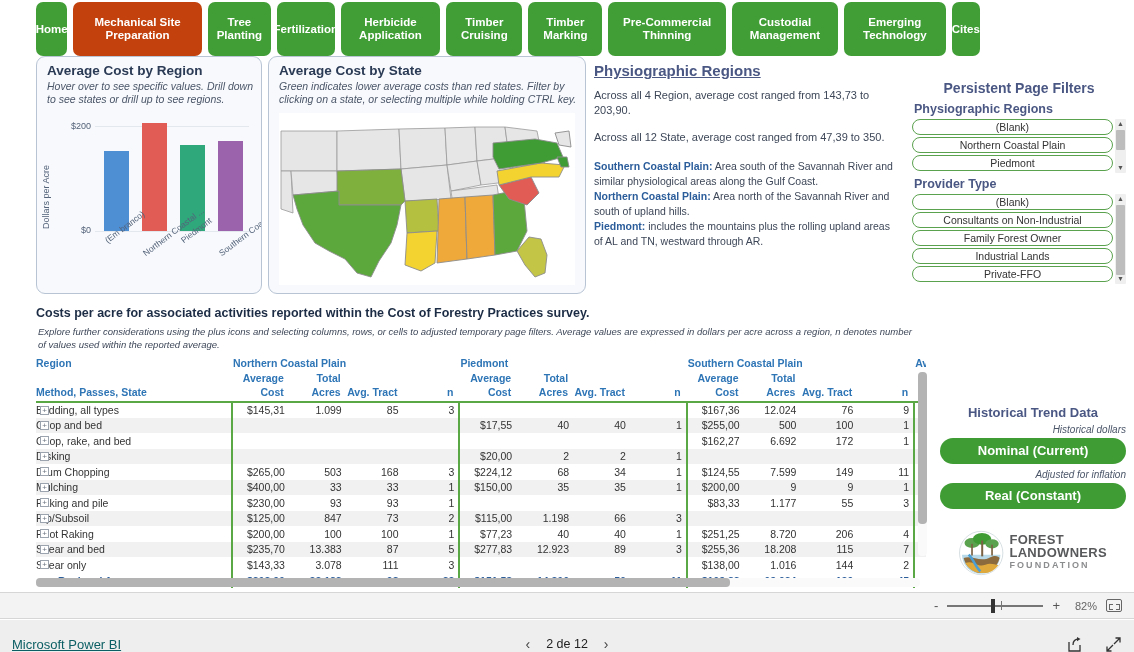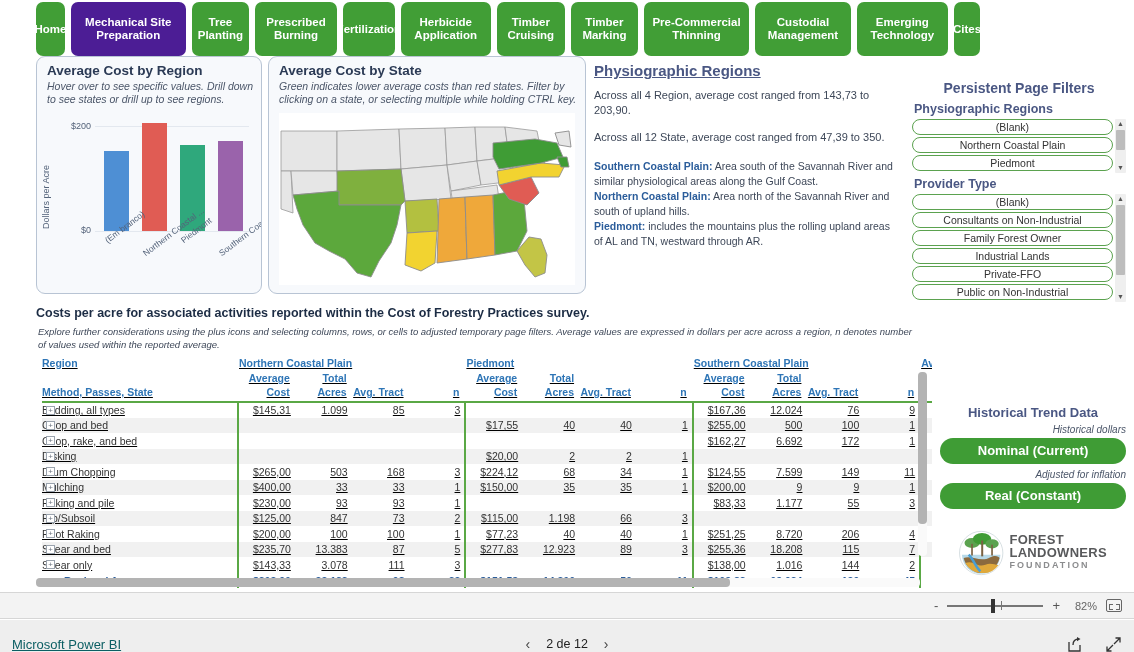--- a/index.html
+++ b/index.html
@@ -46,21 +46,21 @@
     display: flex;
     align-items: center;
     justify-content: center;
     text-align: center;
     padding: 2px 3px;
     cursor: pointer;
     box-shadow: 0 0 0 1px rgba(255,255,255,0.6);
     user-select: none;
   }
   .tabbtn.selected {
-    background: #4c1d95;
+    background: #c2410c;
     text-align: center;
   }
 
   
   .card {
     position: absolute;
     background: #f7f9fc;
     border: 1px solid #b8c4d4;
     border-radius: 9px;
     overflow: hidden;
@@ -252,24 +252,23 @@
     position: absolute;
     left: 38px; top: 326px;
     width: 884px;
     font-size: 9.5px;
     font-style: italic;
     color: #3d4758;
     line-height: 12.5px;
   }
   #matrix {
     position: absolute;
-    left: 42px; top: 356px;
+    left: 36px; top: 356px;
     width: 890px; height: 232px;
     overflow: hidden;
-    text-decoration: underline;
   }
   table.mx {
     border-collapse: collapse;
     width: 935px;
     table-layout: fixed;
     font-size: 10.5px;
     color: #333333;
   }
   table.mx th {
     font-weight: bold;
@@ -483,21 +482,20 @@
 <body>
 
 <div id="app">
 
   <div id="canvas">
 
     <div id="tabstrip">
         <div class="tabbtn">Home</div>
         <div class="tabbtn selected">Mechanical Site Preparation</div>
         <div class="tabbtn">Tree Planting</div>
-        <div class="tabbtn">Prescribed Burning</div>
         <div class="tabbtn">Fertilization</div>
         <div class="tabbtn">Herbicide Application</div>
         <div class="tabbtn">Timber Cruising</div>
         <div class="tabbtn">Timber Marking</div>
         <div class="tabbtn">Pre-Commercial Thinning</div>
         <div class="tabbtn">Custodial Management</div>
         <div class="tabbtn">Emerging Technology</div>
         <div class="tabbtn">Cites</div>
       </div>
 
@@ -594,21 +592,20 @@
             </div>
           </div>
           <div class="filter-group-title">Provider Type</div>
           <div class="listbox">
             <div class="listcol">
               <div class="fitem">(Blank)</div>
               <div class="fitem">Consultants on Non-Industrial</div>
               <div class="fitem">Family Forest Owner</div>
               <div class="fitem">Industrial Lands</div>
               <div class="fitem">Private-FFO</div>
-              <div class="fitem">Public on Non-Industrial</div>
             </div>
             <div class="vscroll">
               <div class="arrow up">▲</div>
               <div class="thumb" style="top: 11px; height: 70px;"></div>
               <div class="arrow down">▼</div>
             </div>
           </div>
         </div>
     </div>
 

